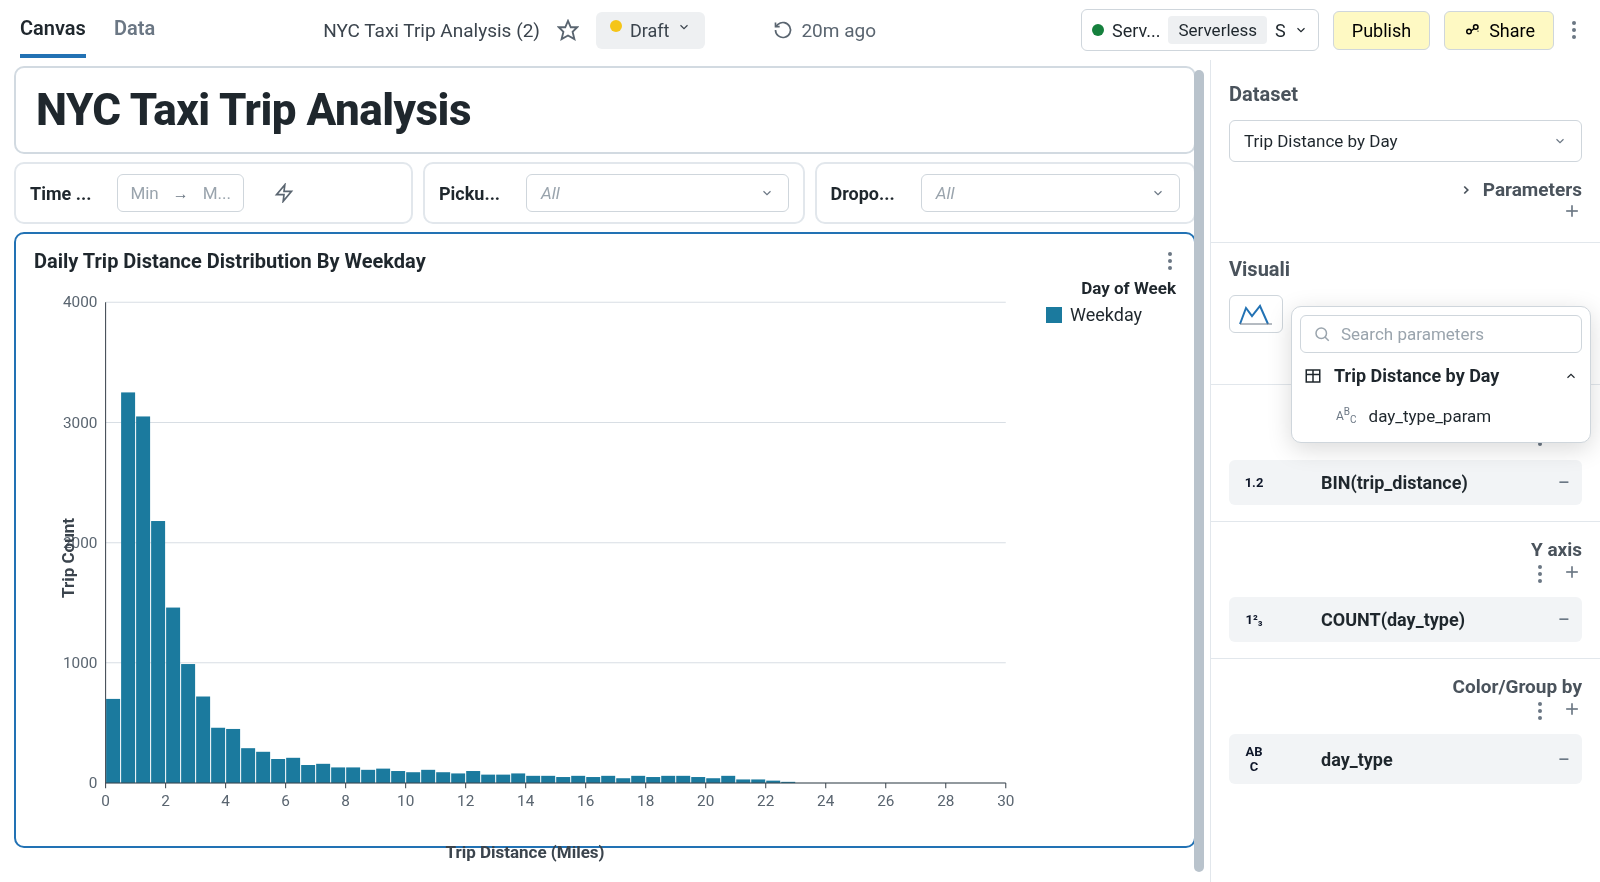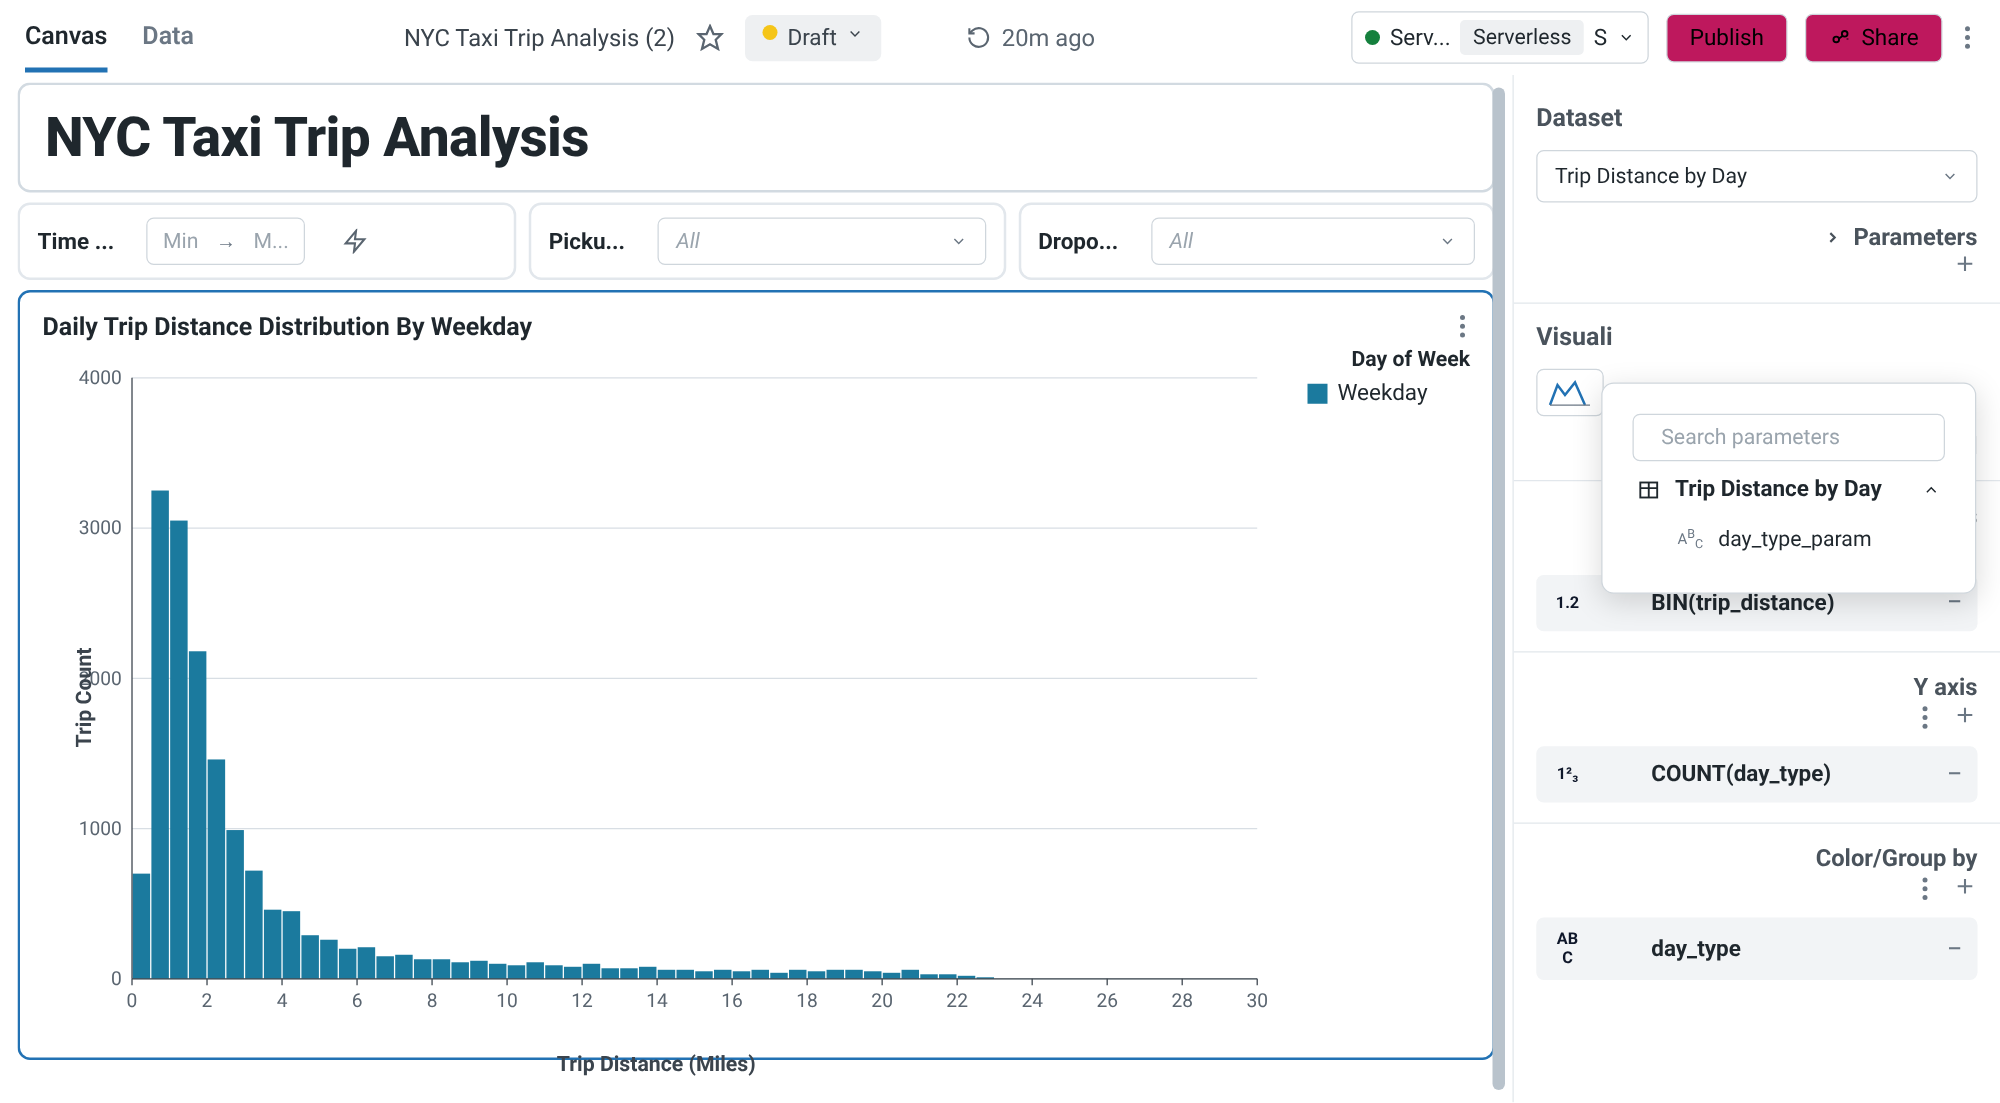--- a/index.html
+++ b/index.html
@@ -10,21 +10,21 @@
 .tab.active { color: #1f272d; border-bottom-color: #2272b4; }
 .spacer-sm { width: 140px; }
 .doc-title { font-size: 19px; color: #3b444d; }
 .icon-btn { width: 28px; height: 28px; display: inline-flex; align-items: center; justify-content: center; cursor: pointer; color: #5a6570; }
 .draft-pill { display: inline-flex; align-items: flex-start; gap: 8px; background: #eef0f2; border-radius: 6px; padding: 8px 14px; font-size: 18px; color: #3b444d; cursor: pointer; }
 .dot-yellow { width: 12px; height: 12px; border-radius: 50%; background: #f5c518; }
 .time-ago { display: inline-flex; align-items: center; gap: 8px; color: #5a6570; font-size: 19px; }
 .compute-pill { display: inline-flex; align-items: center; gap: 8px; border: 1px solid #cfd6dc; border-radius: 6px; padding: 6px 10px; font-size: 18px; cursor: pointer; }
 .dot-green { width: 12px; height: 12px; border-radius: 50%; background: #15803d; }
 .serverless-chip { background: #eef0f2; padding: 4px 10px; border-radius: 4px; font-size: 17px; }
-.btn { border: 1px solid #cfd6dc; border-radius: 6px; padding: 8px 18px; font-size: 18px; background: #be185d; cursor: pointer; display: inline-flex; align-items: center; gap: 8px; }
+.btn { border: 1px solid #cfd6dc; border-radius: 6px; padding: 8px 18px; font-size: 18px; background: #fef9c3; cursor: pointer; display: inline-flex; align-items: center; gap: 8px; }
 .flex-grow { flex: 1; }
 .main { display: flex; height: calc(100% - 60px); }
 .canvas-area { flex: 1; padding: 6px 6px 6px 14px; overflow: hidden; position: relative; }
 .canvas-scroll { height: 100%; overflow: auto; border-right: 8px solid transparent; }
 .canvas-area::after { content:""; position:absolute; top:10px; right:6px; bottom:10px; width:10px; background:#b9c3cc; border-radius:5px; }
 .card { border: 2px solid #d2dae1; border-radius: 10px; padding: 16px 20px; margin-bottom: 8px; background:#fff; }
 .card.title-card h1 { font-size: 44px; font-weight: 800; letter-spacing: -0.5px; }
 .filters-row { display: flex; gap: 10px; margin-bottom: 8px; }
 .filter-card { border: 2px solid #e2e7ec; border-radius: 10px; padding: 10px 14px; display: flex; align-items: center; gap: 26px; flex:1; background:#fff; }
 .filter-label { font-size: 18px; font-weight: 700; white-space: nowrap; overflow: hidden; text-overflow: ellipsis; max-width: 90px; }
@@ -53,21 +53,21 @@
 .rhs h3.first { margin-top: 4px; }
 .rhs-select { display:flex; align-items:center; justify-content:space-between; border:1px solid #cfd6dc; border-radius:6px; padding:10px 14px; font-size:17px; cursor:pointer; }
 .rhs-row { display:flex; align-items:flex-end; justify-content:space-between; margin-top:16px;flex-direction:column; }
 .rhs-row .lbl { display:flex; align-items:center; gap:10px; font-size:19px; font-weight:700; color:#4a535c; }
 .rhs-divider { height:1px; background:#e2e7ec; margin:16px -18px 0; }
 .pill-field { display:flex; align-items:center; gap:10px; background:#f2f4f6; border-radius:6px; padding:10px 12px; margin-top:10px; }
 .pill-field .type-ico { font-size:13px; color:#0f172a; font-weight:700; width:26px; text-align:center; }
 .pill-field .name { font-size:18px; font-weight:700; flex:1;margin-left:44px; }
 .pill-remove { color:#6b7784; font-size:22px; cursor:pointer; }
 .checkbox { width:20px; height:20px; border-radius:4px; background:#2272b4; display:inline-flex; align-items:center; justify-content:center; color:#fff; font-size:14px; }
-.param-popover { position:absolute; top:246px; left:70px; right:-4px; width:300px; background:#fff; border:1px solid #cfd6dc; border-radius:10px; box-shadow: 0 6px 24px rgba(0,0,0,0.15); padding:24px; z-index:5; }
+.param-popover { position:absolute; top:246px; left:80px; right:-4px; width:300px; background:#fff; border:1px solid #cfd6dc; border-radius:10px; box-shadow: 0 6px 24px rgba(0,0,0,0.15); padding:8px; z-index:5; }
 .search-field { display:flex; align-items:center; gap:10px; border:1px solid #cfd6dc; border-radius:6px; padding:8px 12px; }
 .search-field input { border:none; outline:none; font-size:17px; flex:1; color:#3b444d; }
 .search-field input::placeholder { color:#9aa4ad; }
 .pop-item { display:flex; align-items:center; gap:12px; padding:12px 4px; font-size:18px; font-weight:700; cursor:pointer; }
 .pop-sub { display:flex; align-items:center; gap:12px; padding:8px 4px 8px 36px; font-size:17px; }
 .kebab { display:flex; flex-direction:column; gap:3px; cursor:pointer; padding:4px;}
 .kebab span { width:4px; height:4px; background:#6b7784; border-radius:50%; }
 .plus-btn, .more-btn { cursor:pointer; color:#6b7784; font-size:20px; }
 .viz-chip { display:inline-flex; align-items:center; border:1px solid #cfd6dc; border-radius:6px; padding:6px 8px; }
 .viz-icon { width:36px; height:24px; position:relative; }

